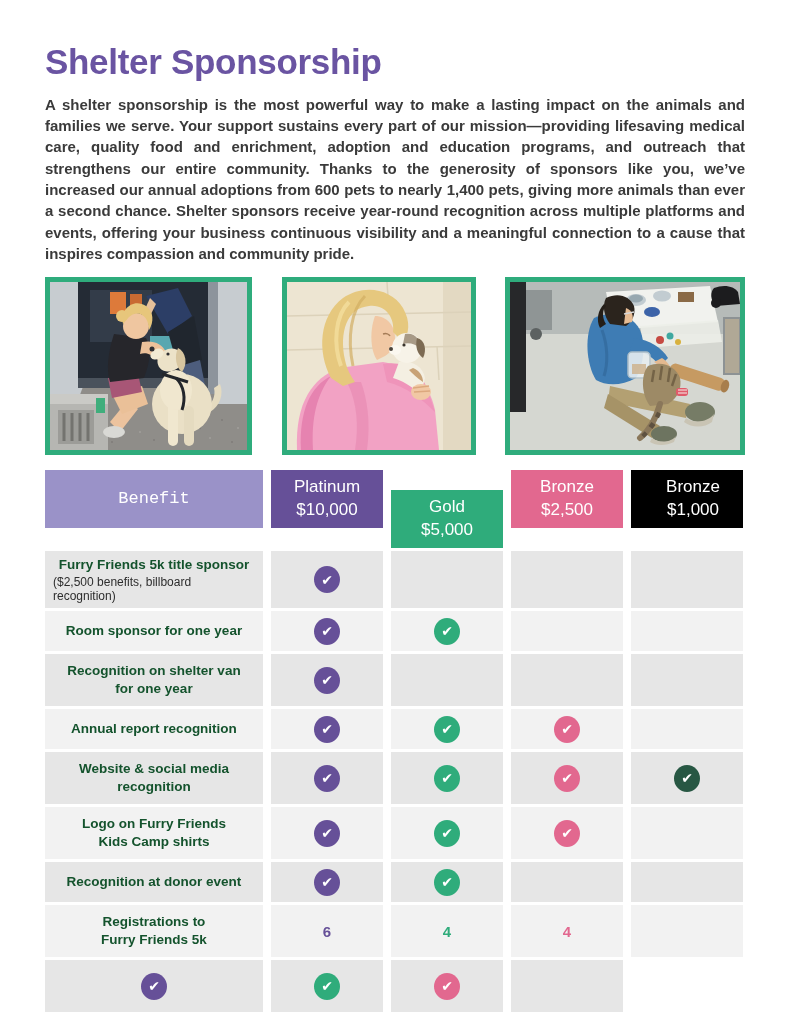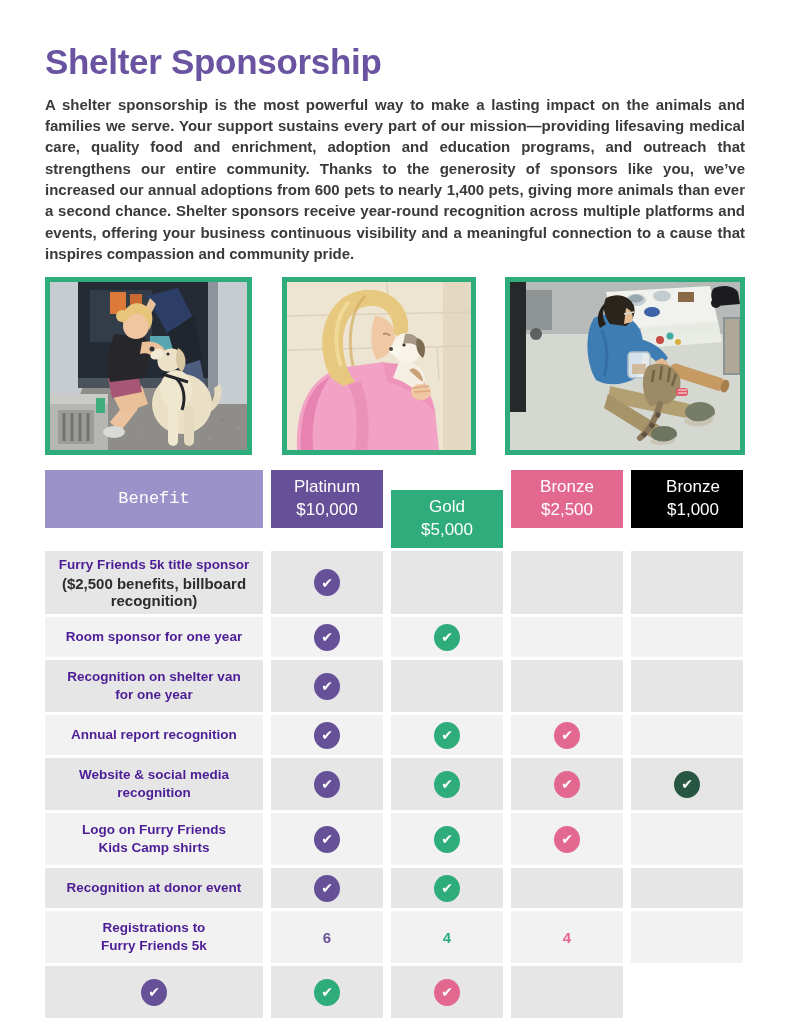--- a/index.html
+++ b/index.html
@@ -50,26 +50,26 @@
     color: #ffffff; font-size: 17px; line-height: 1.35;
   }
   .cell {
     display: flex; align-items: center; justify-content: center;
     box-sizing: border-box;
   }
   .row-short { min-height: 40px; }
   .row-tall  { min-height: 52px; }
   .label-cell { flex-direction: column; padding: 5px 8px; }
   .row-label {
-    font-size: 13.5px; font-weight: bold; color: #4c1d95;
+    font-size: 13.5px; font-weight: bold; color: #14532d;
     text-align: center; line-height: 1.35; white-space: pre-line;
   }
   .row-sublabel {
-    font-size: 15px; font-weight: bold; color: #2D2D2D;
-    margin-top: 1px; text-align: center;
+    font-size: 12px; font-weight: normal; color: #2D2D2D;
+    margin-top: 1px; 
   }
   .check {
     width: 26px; height: 27px; border-radius: 50%;
     display: flex; align-items: center; justify-content: center;
     color: #fff; font-size: 14px;
     font-family: "DejaVu Sans", sans-serif;
   }
   .num { font-size: 15px; font-weight: bold; }
 </style>
 </head>

